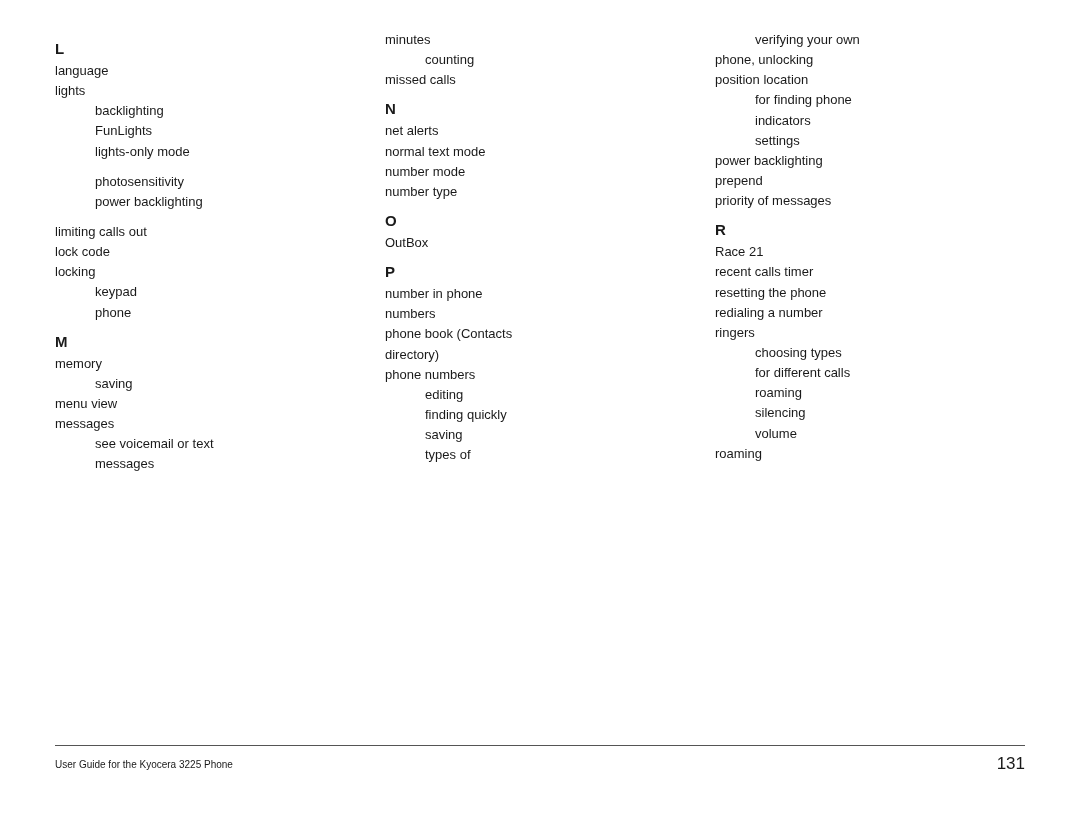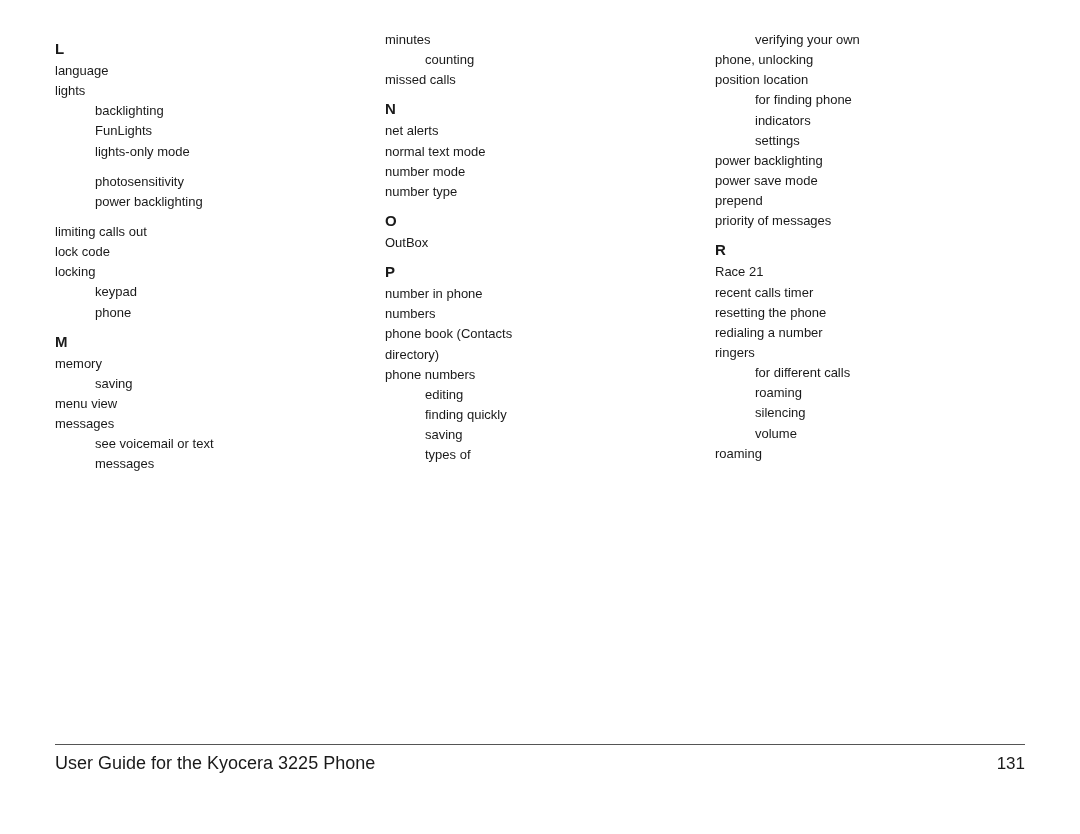--- a/index.html
+++ b/index.html
@@ -69,21 +69,21 @@
     .footer {
       border-top: 1px solid #555;
       display: flex;
       justify-content: space-between;
       align-items: center;
       padding-top: 8px;
       margin-top: 10px;
     }
 
     .footer-title {
-      font-size: 18px;
+      font-size: 10px;
       color: #1a1a1a;
     }
 
     .footer-page {
       font-size: 17px;
       color: #1a1a1a;
     }
   </style>
 </head>
 <body>
@@ -150,31 +150,31 @@
       </div>
       <div class="column">
         <div class="index-section">
           <div class="index-entry indent-1">verifying your own</div>
           <div class="index-entry">phone, unlocking</div>
           <div class="index-entry">position location</div>
           <div class="index-entry indent-1">for finding phone</div>
           <div class="index-entry indent-1">indicators</div>
           <div class="index-entry indent-1">settings</div>
           <div class="index-entry">power backlighting</div>
-          <div class="index-entry">power save mode</div>
           <div class="index-entry">prepend</div>
           <div class="index-entry">priority of messages</div>
         </div>
         <div class="index-section">
           <div class="section-header">R</div>
           <div class="index-entry">Race 21</div>
           <div class="index-entry">recent calls timer</div>
           <div class="index-entry">resetting the phone</div>
           <div class="index-entry">redialing a number</div>
           <div class="index-entry">ringers</div>
+          <div class="index-entry indent-1">choosing types</div>
           <div class="index-entry indent-1">for different calls</div>
           <div class="index-entry indent-1">roaming</div>
           <div class="index-entry indent-1">silencing</div>
           <div class="index-entry indent-1">volume</div>
           <div class="index-entry">roaming</div>
         </div>
       </div>
     </div>
 
   <div class="footer">

